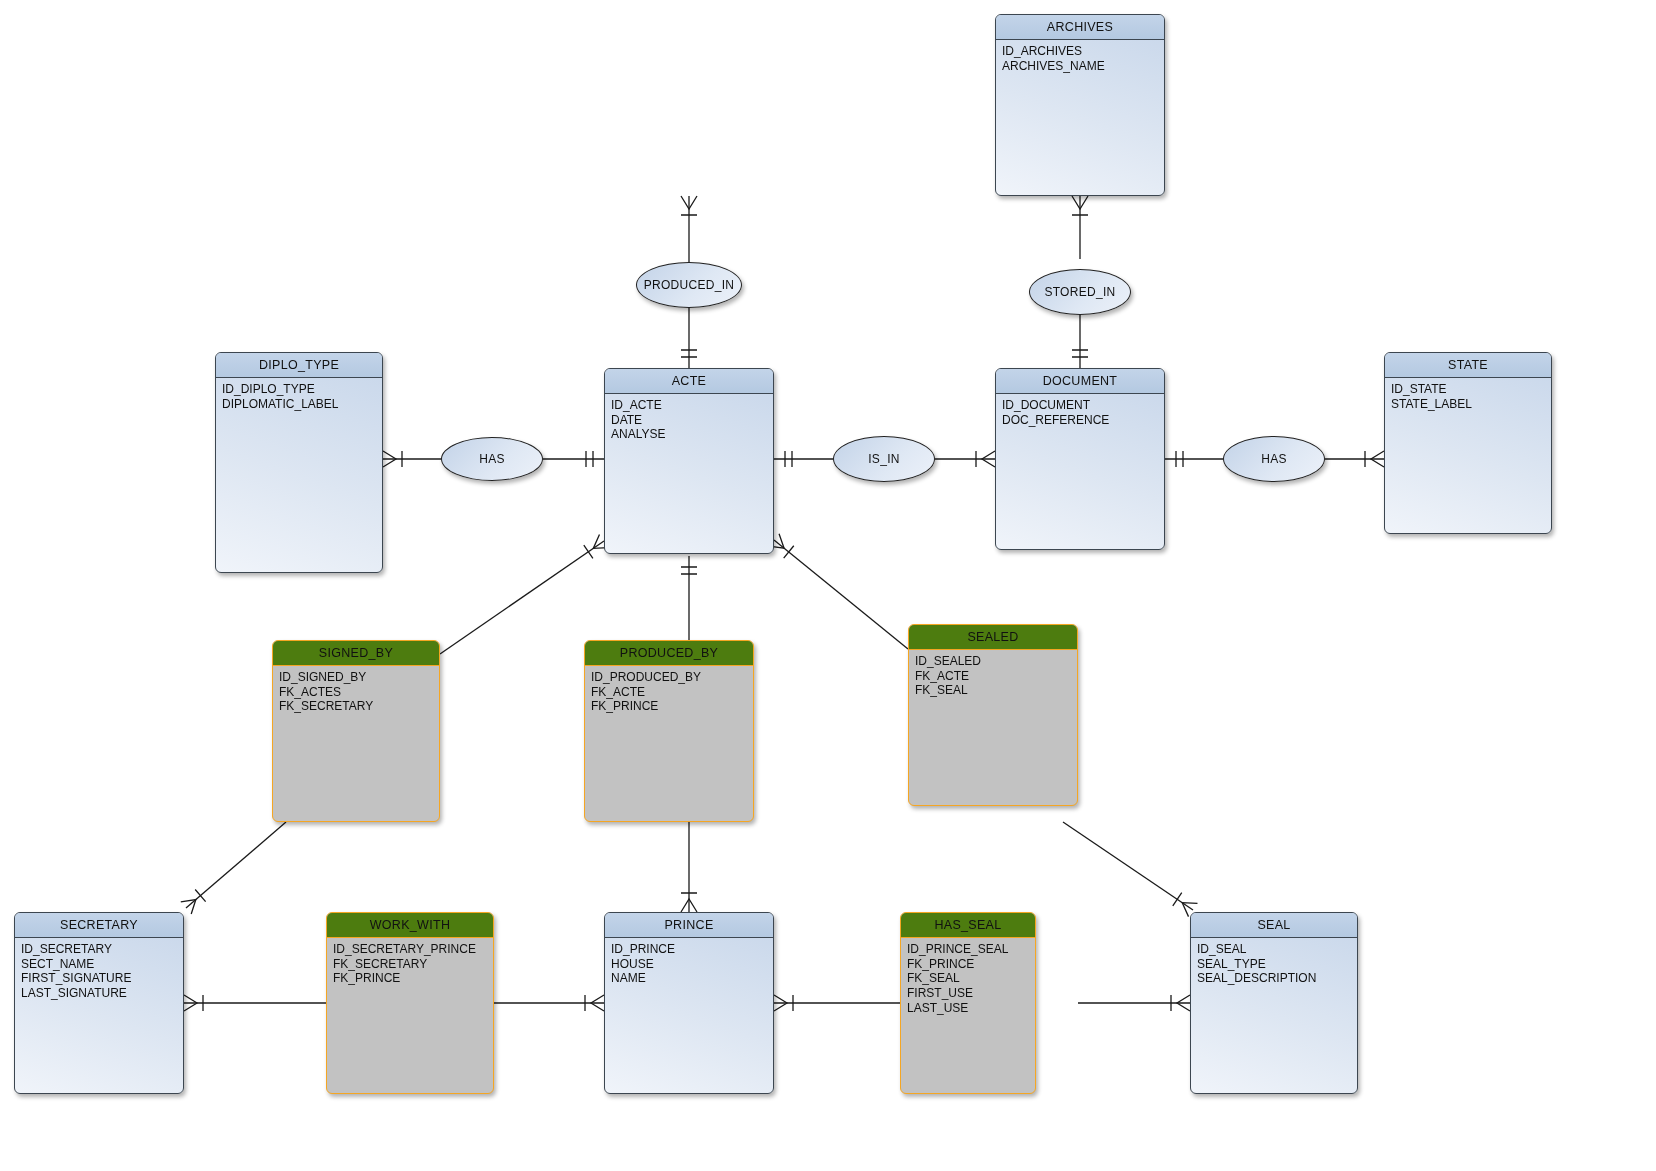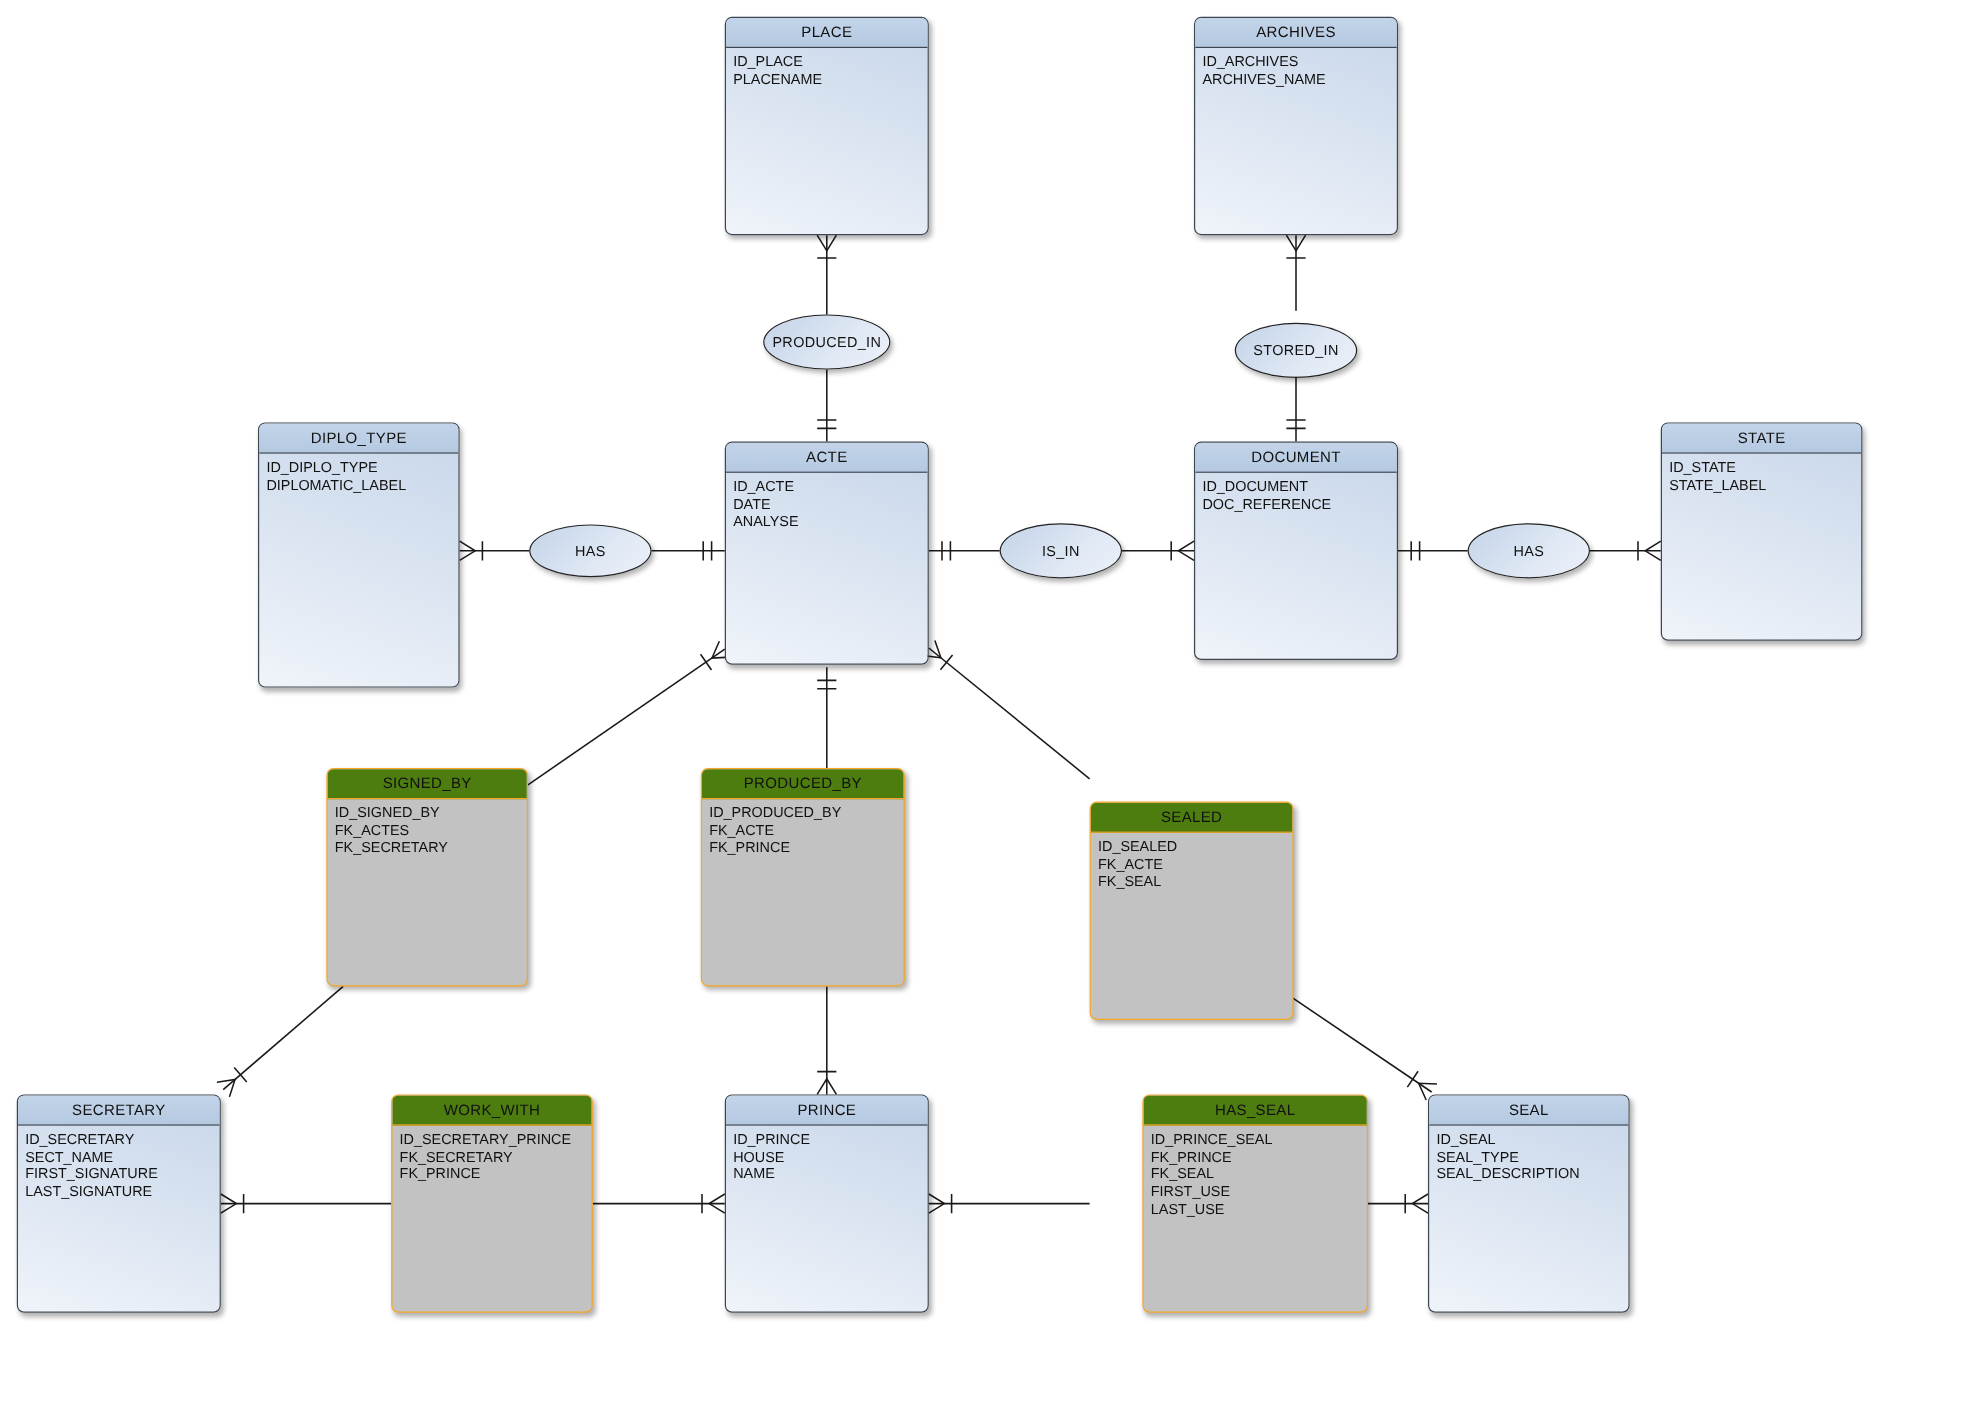--- a/index.html
+++ b/index.html
@@ -89,25 +89,20 @@
       <line x1="689" y1="822" x2="689" y2="912" marker-end="url(#crowtick)"></line>
       <line x1="1063" y1="822" x2="1193" y2="910" marker-end="url(#crowtick)"></line>
 
       <line x1="326" y1="1003" x2="184" y2="1003" marker-end="url(#crowtick)"></line>
       <line x1="494" y1="1003" x2="604" y2="1003" marker-end="url(#crowtick)"></line>
       <line x1="908" y1="1003" x2="774" y2="1003" marker-end="url(#crowtick)"></line>
       <line x1="1078" y1="1003" x2="1190" y2="1003" marker-end="url(#crowtick)"></line>
     </g>
   </svg>
 
-  <div class="entity" style="left:604px;top:14px;width:170px;height:182px">
-    <div class="entity-header">PLACE</div>
-    <div class="entity-body">ID_PLACE
-PLACENAME</div>
-  </div>
 
   <div class="entity" style="left:995px;top:14px;width:170px;height:182px">
     <div class="entity-header">ARCHIVES</div>
     <div class="entity-body">ID_ARCHIVES
 ARCHIVES_NAME</div>
   </div>
 
   <div class="entity" style="left:215px;top:352px;width:168px;height:221px">
     <div class="entity-header">DIPLO_TYPE</div>
     <div class="entity-body">ID_DIPLO_TYPE
@@ -140,21 +135,21 @@
 FK_SECRETARY</div>
   </div>
 
   <div class="entity assoc" style="left:584px;top:640px;width:170px;height:182px">
     <div class="entity-header">PRODUCED_BY</div>
     <div class="entity-body">ID_PRODUCED_BY
 FK_ACTE
 FK_PRINCE</div>
   </div>
 
-  <div class="entity assoc" style="left:908px;top:668px;width:170px;height:182px">
+  <div class="entity assoc" style="left:908px;top:624px;width:170px;height:182px">
     <div class="entity-header">SEALED</div>
     <div class="entity-body">ID_SEALED
 FK_ACTE
 FK_SEAL</div>
   </div>
 
   <div class="entity" style="left:14px;top:912px;width:170px;height:182px">
     <div class="entity-header">SECRETARY</div>
     <div class="entity-body">ID_SECRETARY
 SECT_NAME
@@ -169,21 +164,21 @@
 FK_PRINCE</div>
   </div>
 
   <div class="entity" style="left:604px;top:912px;width:170px;height:182px">
     <div class="entity-header">PRINCE</div>
     <div class="entity-body">ID_PRINCE
 HOUSE
 NAME</div>
   </div>
 
-  <div class="entity assoc" style="left:952px;top:912px;width:188px;height:182px">
+  <div class="entity assoc" style="left:900px;top:912px;width:136px;height:182px">
     <div class="entity-header">HAS_SEAL</div>
     <div class="entity-body">ID_PRINCE_SEAL
 FK_PRINCE
 FK_SEAL
 FIRST_USE
 LAST_USE</div>
   </div>
 
   <div class="entity" style="left:1190px;top:912px;width:168px;height:182px">
     <div class="entity-header">SEAL</div>

